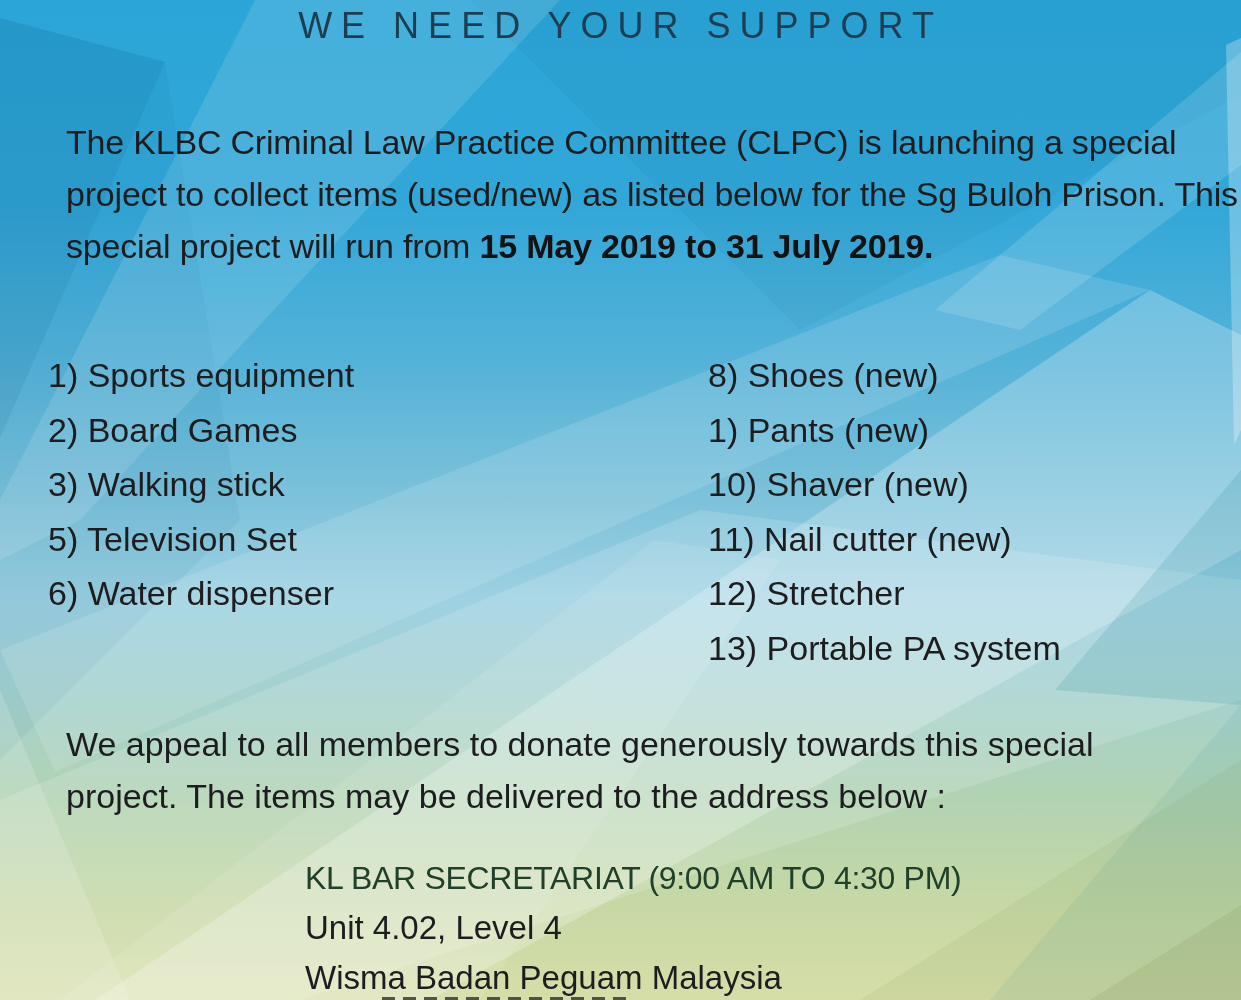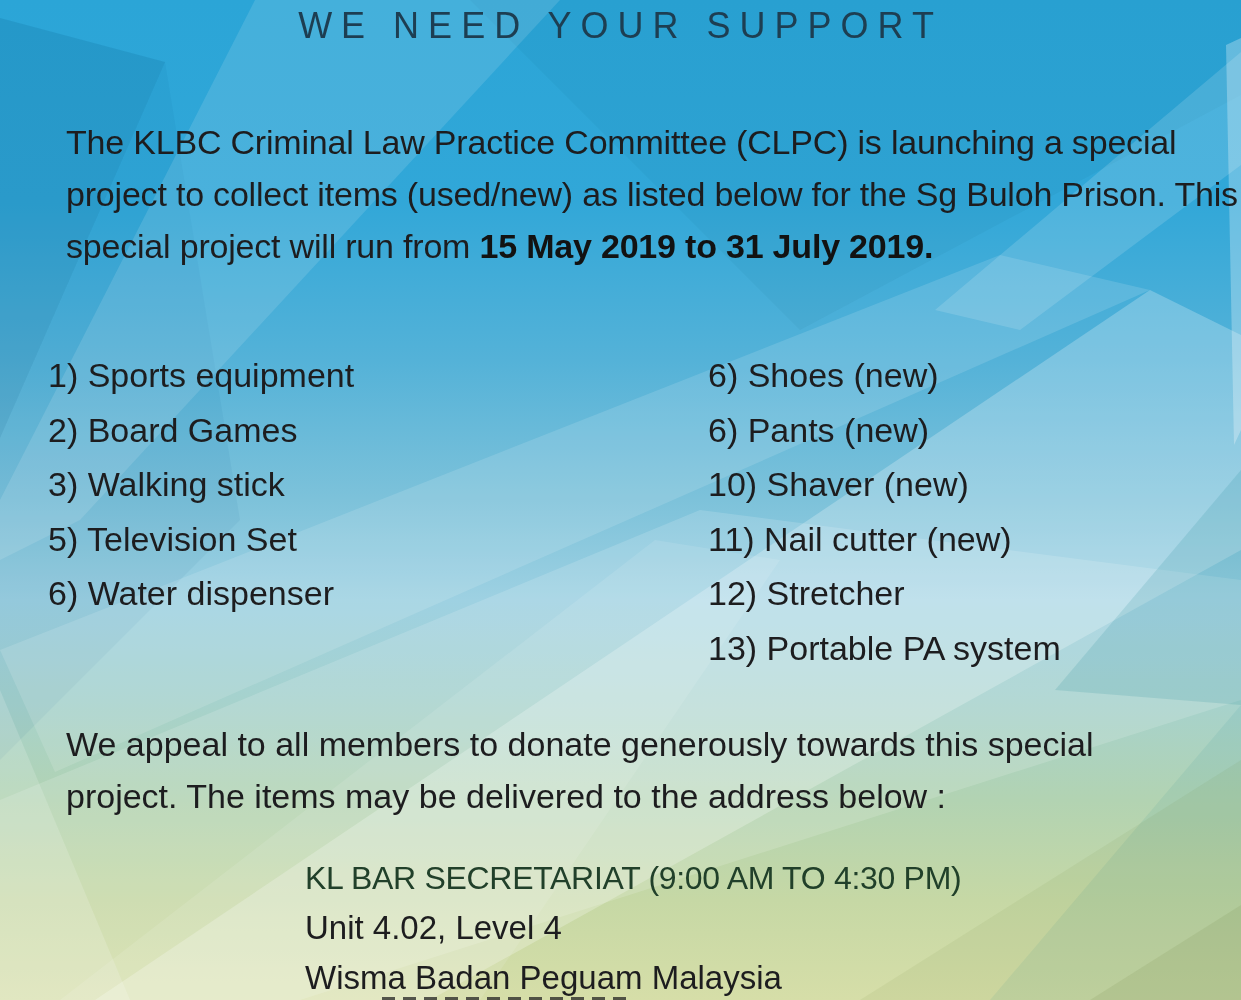--- a/index.html
+++ b/index.html
@@ -102,22 +102,22 @@
 
   <ul class="list list-left">
     <li>1) Sports equipment</li>
     <li>2) Board Games</li>
     <li>3) Walking stick</li>
     <li>5) Television Set</li>
     <li>6) Water dispenser</li>
   </ul>
 
   <ul class="list list-right">
-    <li>6) Shoes (new)</li>
-    <li>6) Pants (new)</li>
+    <li>8) Shoes (new)</li>
+    <li>1) Pants (new)</li>
     <li>10) Shaver (new)</li>
     <li>11) Nail cutter (new)</li>
     <li>12) Stretcher</li>
     <li>13) Portable PA system</li>
   </ul>
 
   <p class="appeal">We appeal to all members to donate generously towards this special project. The items may be delivered to the address below :</p>
 
   <div class="address">
     <div class="secretariat">KL BAR SECRETARIAT (9:00 AM TO 4:30 PM)</div>

